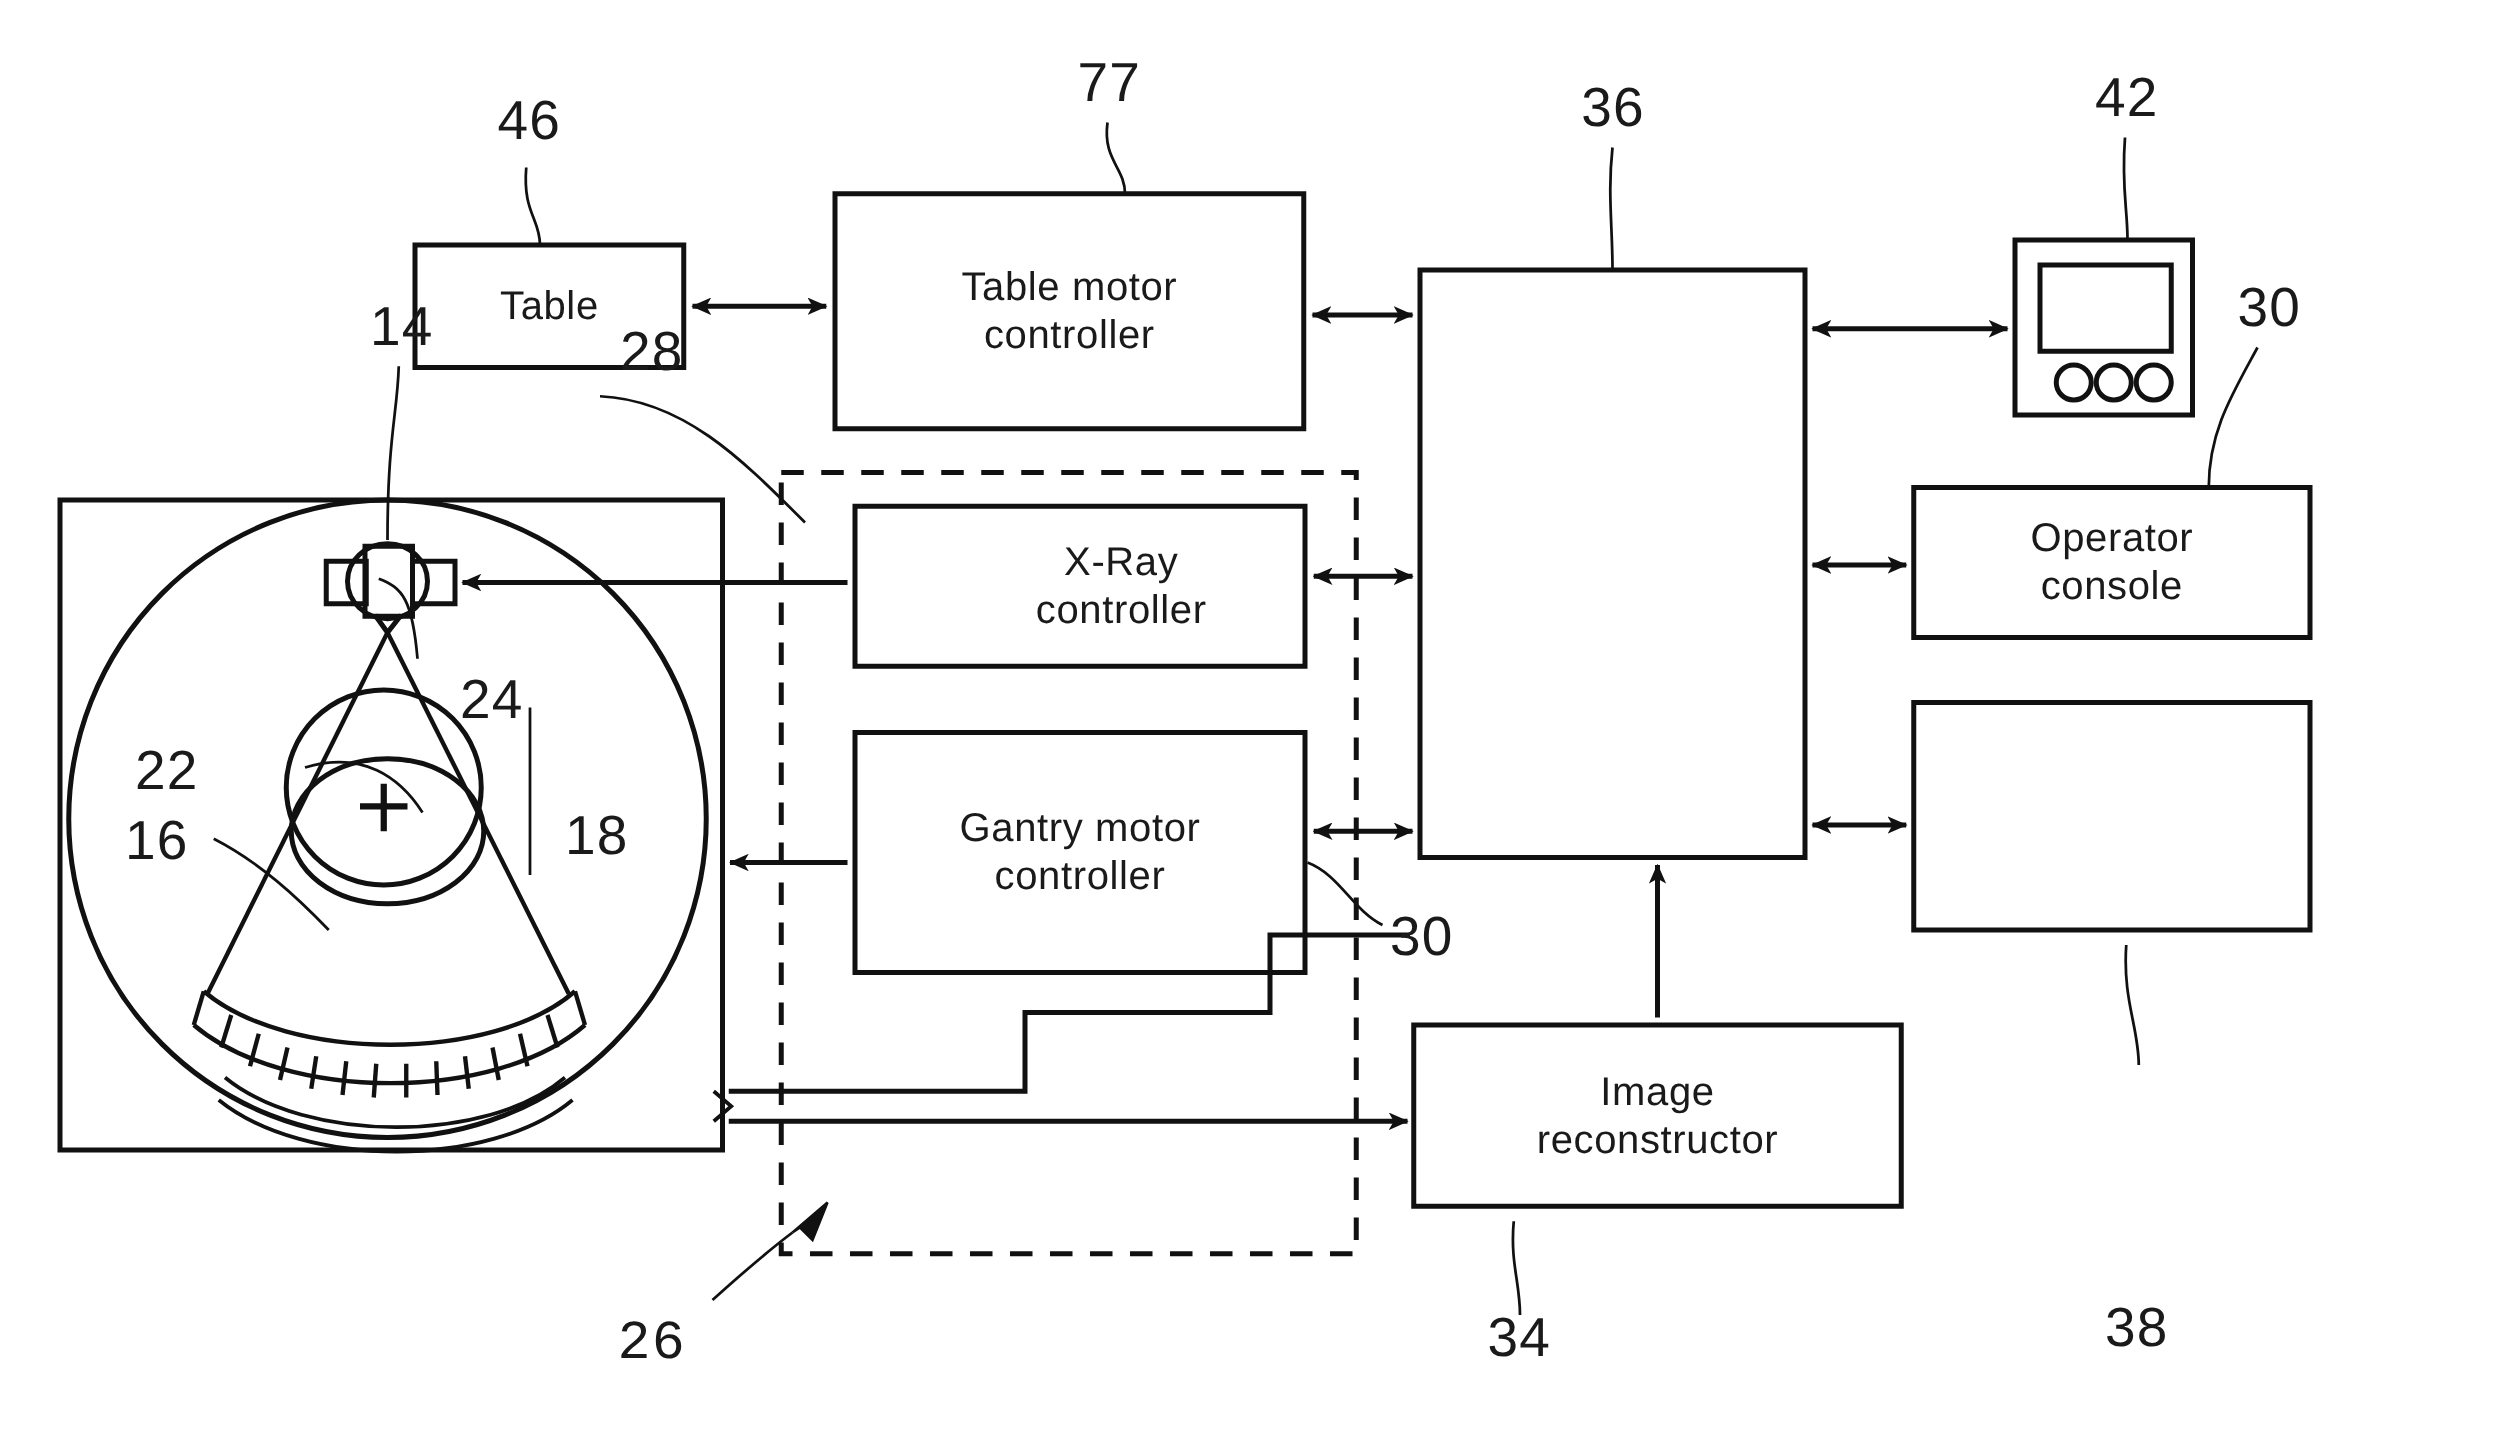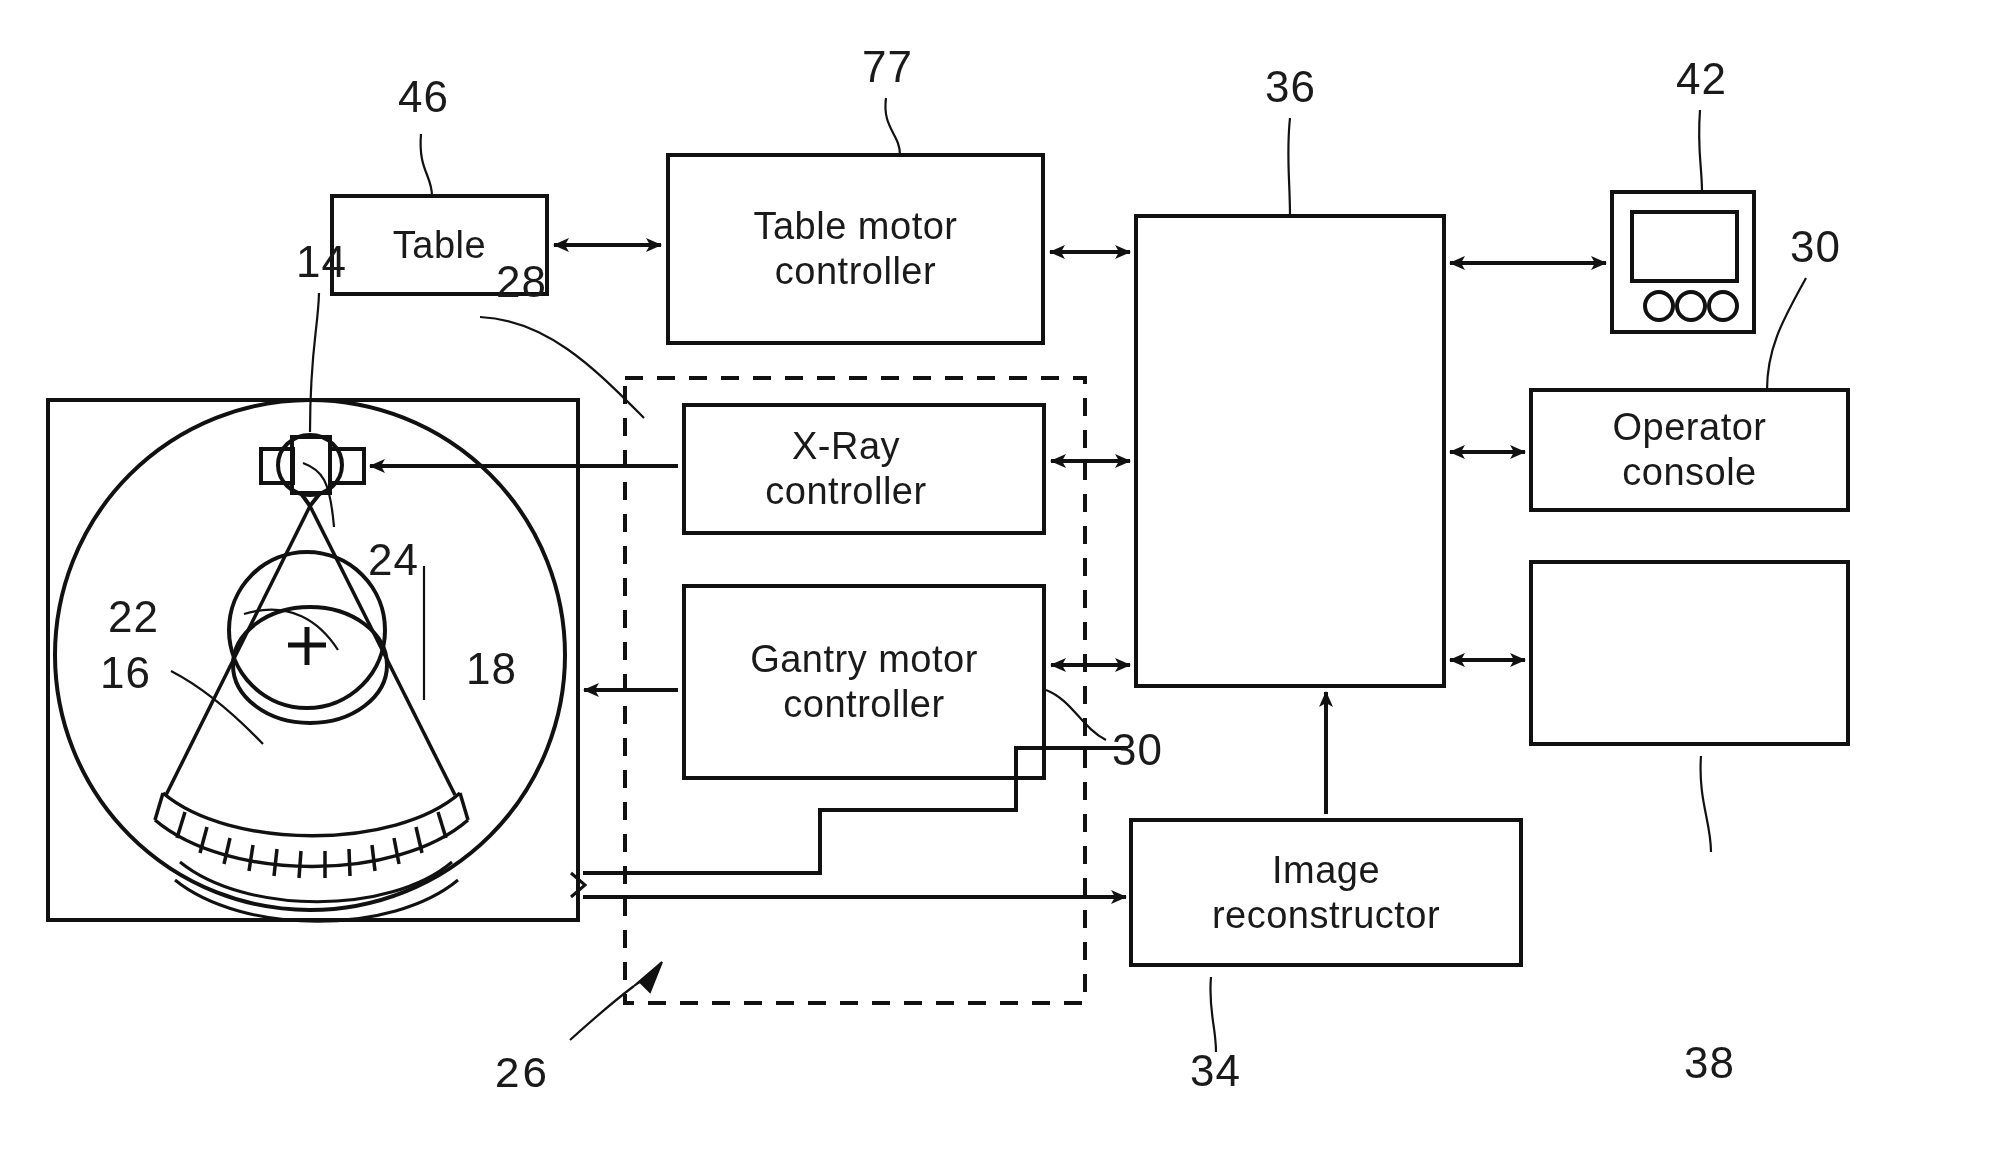--- a/index.html
+++ b/index.html
@@ -25,21 +25,21 @@
     height: 1160px;
   }
   .box-label {
     position: absolute;
     display: flex;
     align-items: center;
     justify-content: center;
     text-align: center;
     color: #1a1a1a;
     font-family: "Liberation Sans", sans-serif;
-    font-size: 38px;
+    font-size: 32px;
     line-height: 1.18;
     letter-spacing: 0.5px;
     pointer-events: none;
     white-space: pre-line;
   }
   .ref-num {
     position: absolute;
     color: #1a1a1a;
     font-family: "Liberation Sans", sans-serif;
     font-size: 44px;
@@ -187,21 +187,21 @@
 
       <path d="M634,986 L662,962 L650,992 L640,982 Z" fill="#111111" stroke="#111111" stroke-width="2"></path>
     </g>
   </svg>
 
   <div class="box-label" style="left:332px; top:196px; width:215px; height:98px;">Table</div>
 
   <div class="box-label" style="left:668px; top:155px; width:375px; height:188px;">Table motor
 controller</div>
 
-  <div class="box-label" style="left:666px; top:398px; width:360px; height:142px;">X-Ray
+  <div class="box-label" style="left:717px; top:398px; width:360px; height:142px;">X-Ray
 controller</div>
 
   <div class="box-label" style="left:684px; top:586px; width:360px; height:192px;">Gantry motor
 controller</div>
 
 
   <div class="box-label" style="left:1531px; top:390px; width:317px; height:120px;">Operator
 console</div>
 
 
@@ -221,21 +221,21 @@
   <div class="ref-num" style="left:296px; top:237px;">14</div>
 
   <div class="ref-num" style="left:518px; top:345px; transform:translate(-64px,-88px);margin-left:42px;">28</div>
 
   <div class="ref-num" style="left:368px; top:535px;">24</div>
 
   <div class="ref-num" style="left:108px; top:592px;">22</div>
 
   <div class="ref-num" style="left:100px; top:648px;">16</div>
 
-  <div class="ref-num" style="left:452px; top:644px;margin-left:14px;">18</div>
+  <div class="ref-num" style="left:452px; top:644px;">18</div>
 
   <div class="ref-num" style="left:1112px; top:725px;">30</div>
 
   <div class="ref-num" style="left:1684px; top:1038px;">38</div>
 
   <div class="ref-num" style="left:1190px; top:1046px;">34</div>
 
   <div class="ref-num" style="left:494px; top:1050px;font-family:Liberation Mono, monospace;">26</div>
 
   <div class="hit" style="left:332px; top:196px; width:215px; height:98px;"></div>

